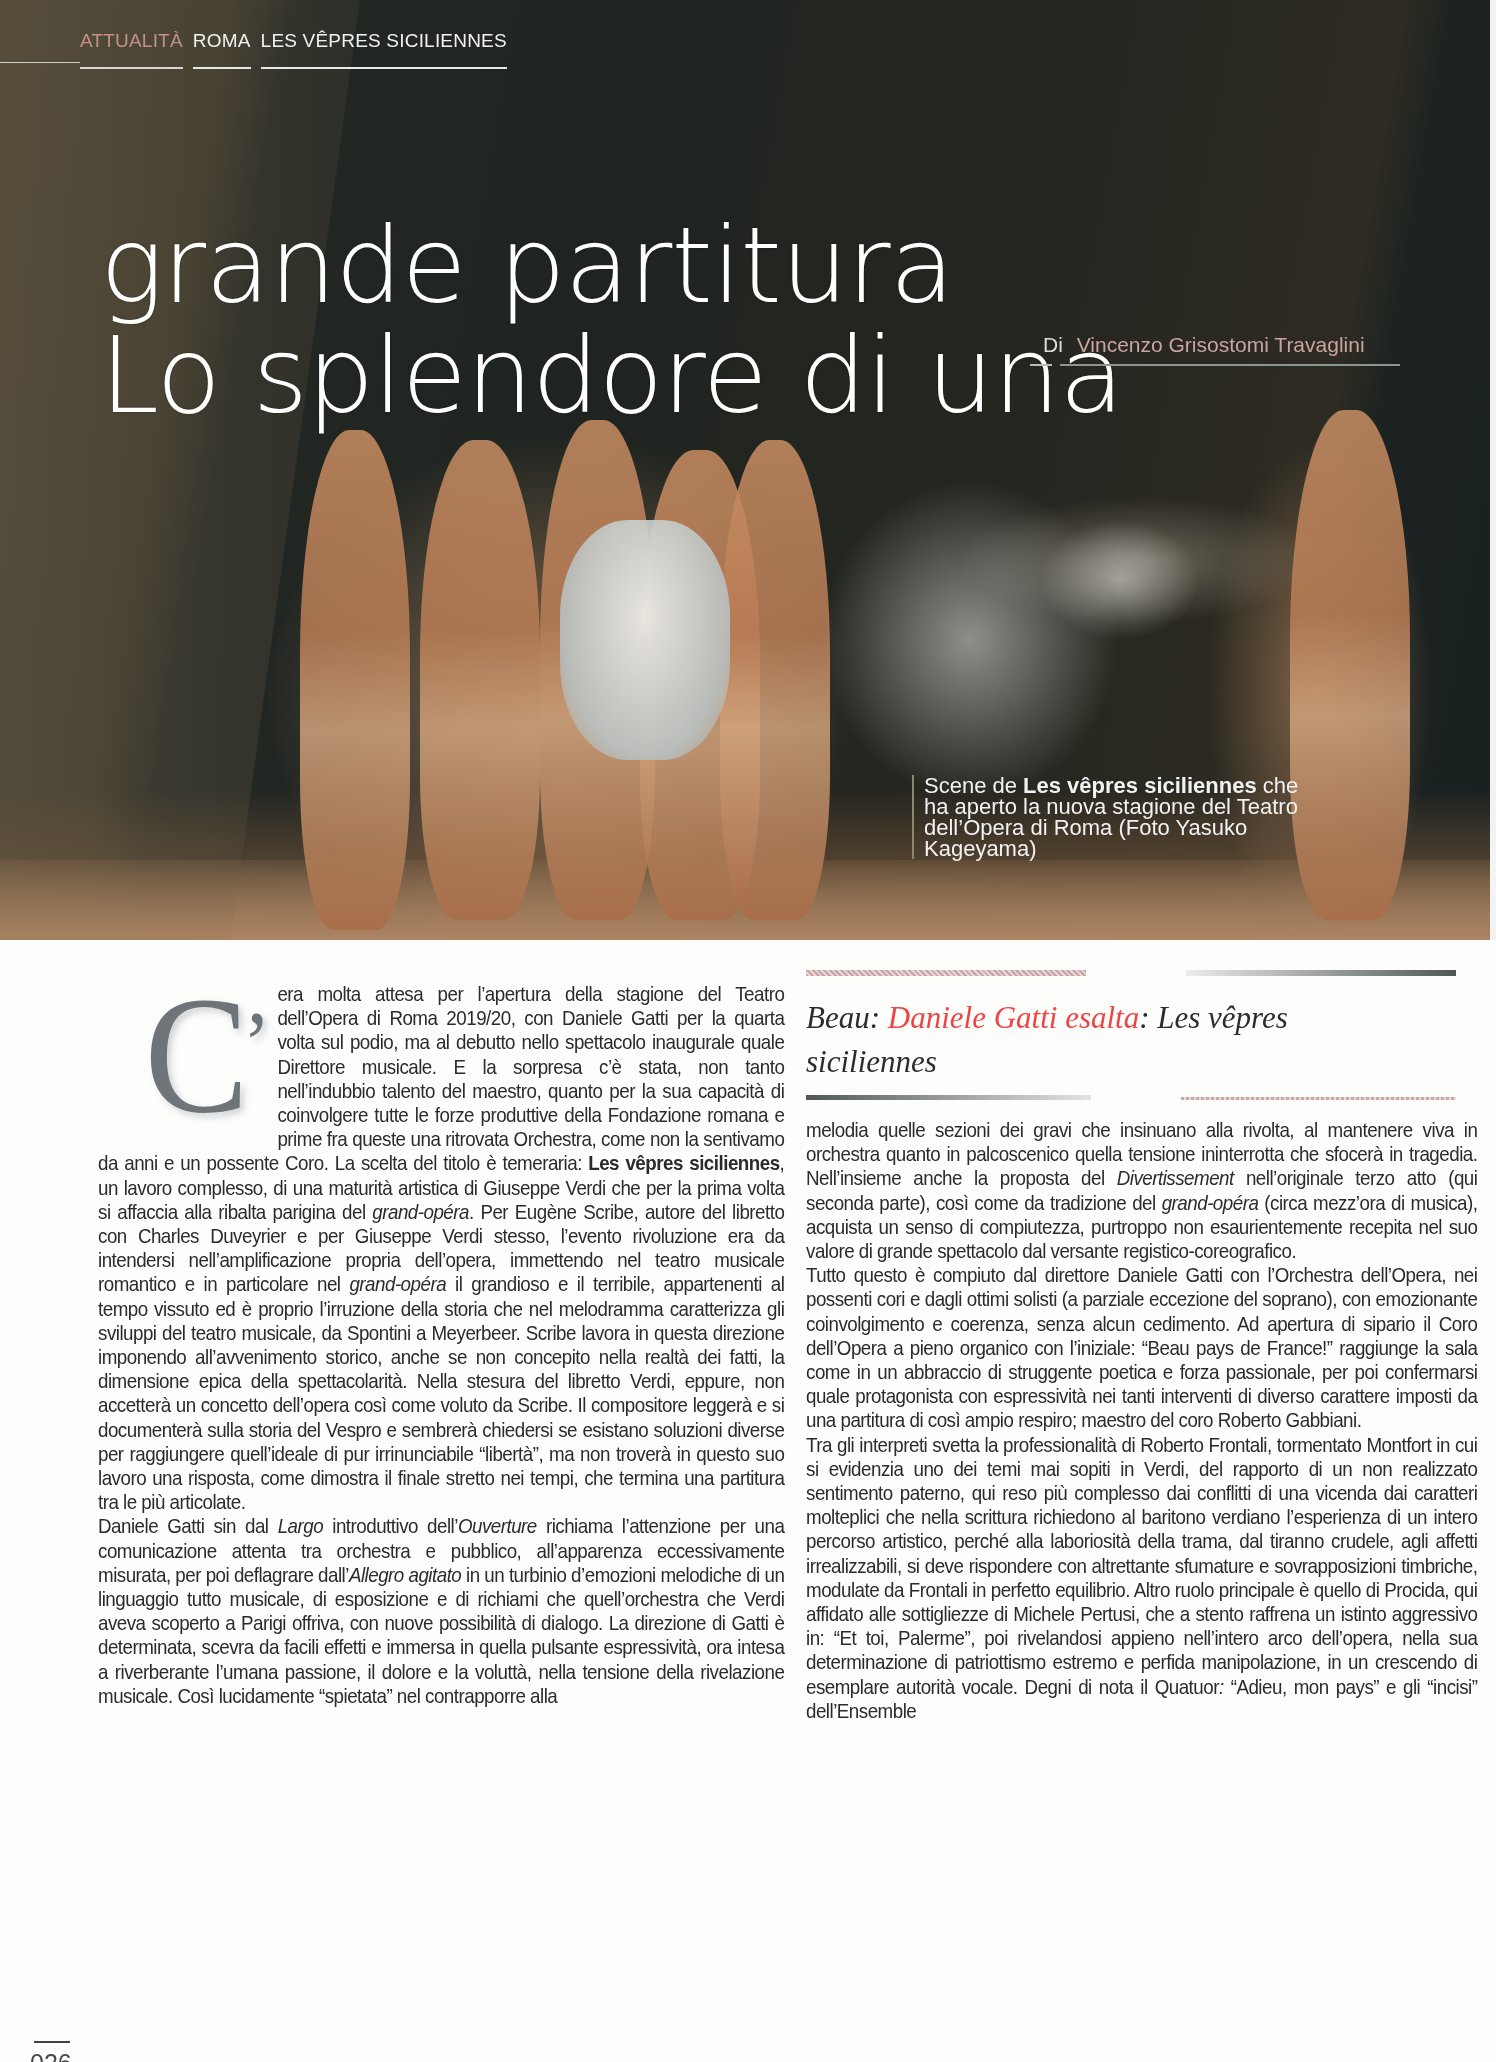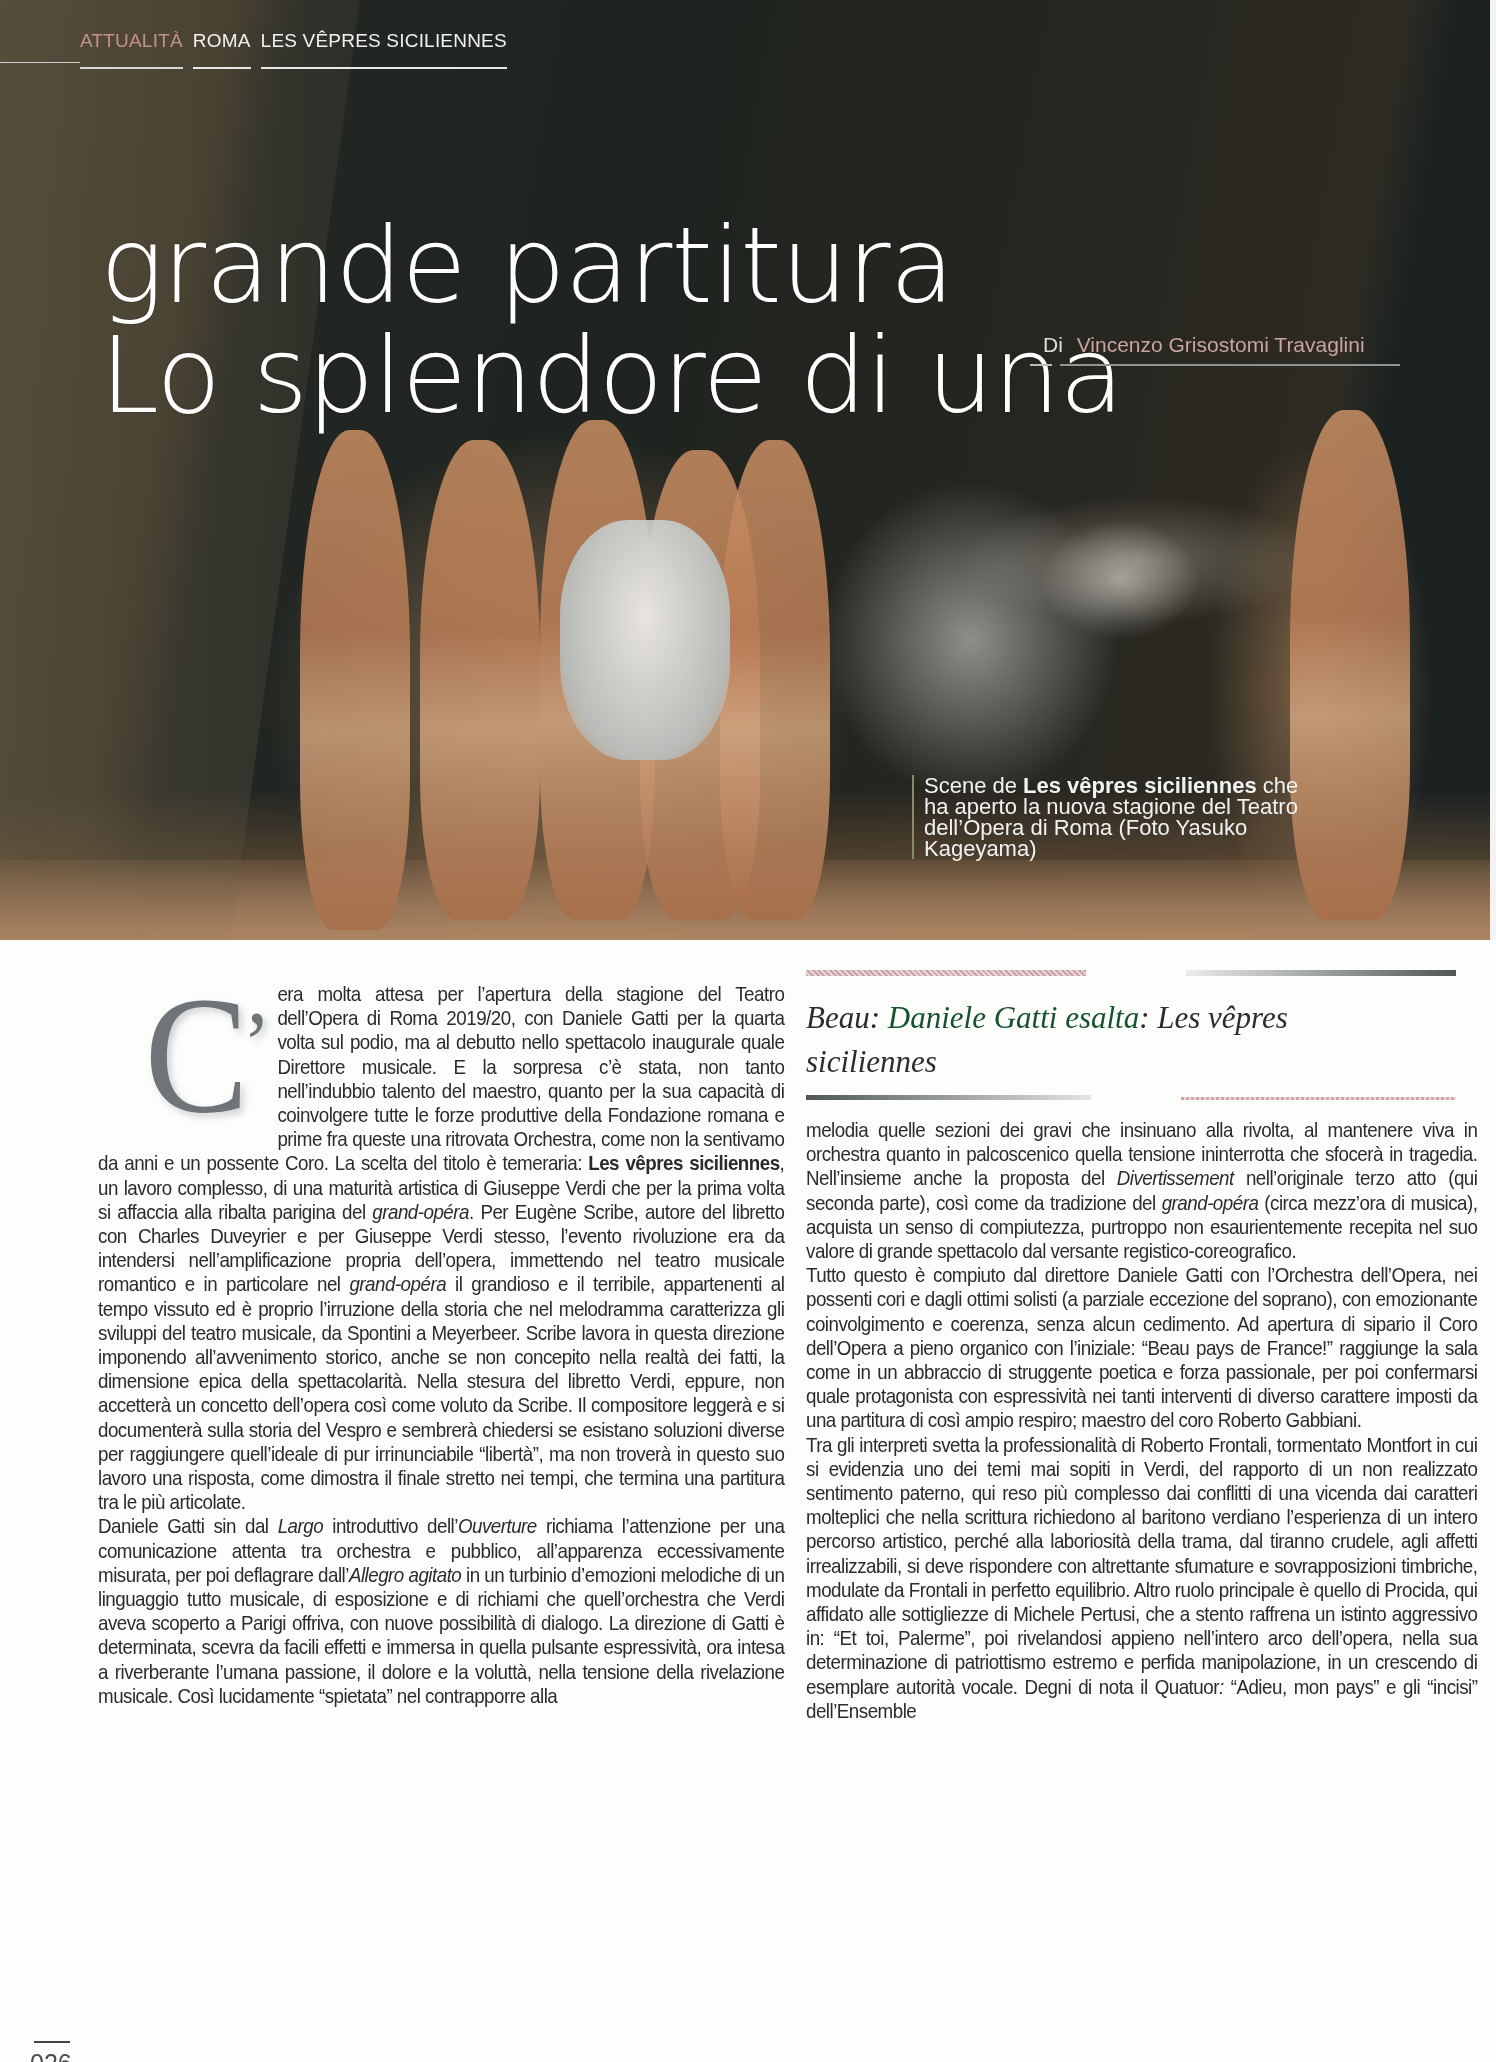--- a/index.html
+++ b/index.html
@@ -94,21 +94,21 @@
       position: absolute; left: 806px; top: 958px; width: 650px; height: 142px;
     }
     .pull .rule-top-l { position: absolute; left: 0; top: 12px; width: 280px; height: 6px; background: repeating-linear-gradient(45deg, #c9a5a5 0 2px, #e8d6d6 2px 4px); }
     .pull .rule-top-r { position: absolute; right: 0; top: 12px; width: 270px; height: 6px; background: linear-gradient(90deg, rgba(80,90,90,0.1), #4f5857); }
     .pull .rule-bot-l { position: absolute; left: 0; bottom: 0; width: 285px; height: 5px; background: linear-gradient(90deg, #4f5857, rgba(80,90,90,0.15)); }
     .pull .rule-bot-r { position: absolute; right: 0; bottom: 0; width: 275px; height: 3px; background: repeating-linear-gradient(90deg, #c9a5a5 0 3px, #eadada 3px 5px); }
     .pull .quote {
       position: absolute; left: 0; top: 38px; width: 620px;
       font-family: "Liberation Serif", serif; font-style: italic; font-size: 31px; line-height: 44px; color: #2c2c2c;
     }
-    .pull .quote .accent { color: #14532d; }
+    .pull .quote .accent { color: #ef4444; }
 
     
     .folio { position: absolute; left: 30px; top: 2013px; font-size: 25px; color: #4a4a4a; font-weight: 300; margin-top: 36px; }
     .folio-rule { position: absolute; left: 34px; top: 2041px; width: 36px; height: 2px; background: #444; }
 
     .right-margin { position: absolute; right: 0; top: 0; width: 6px; height: 940px; background: #f3f3f3; }
   </style>
 </head>
 <body>
 

